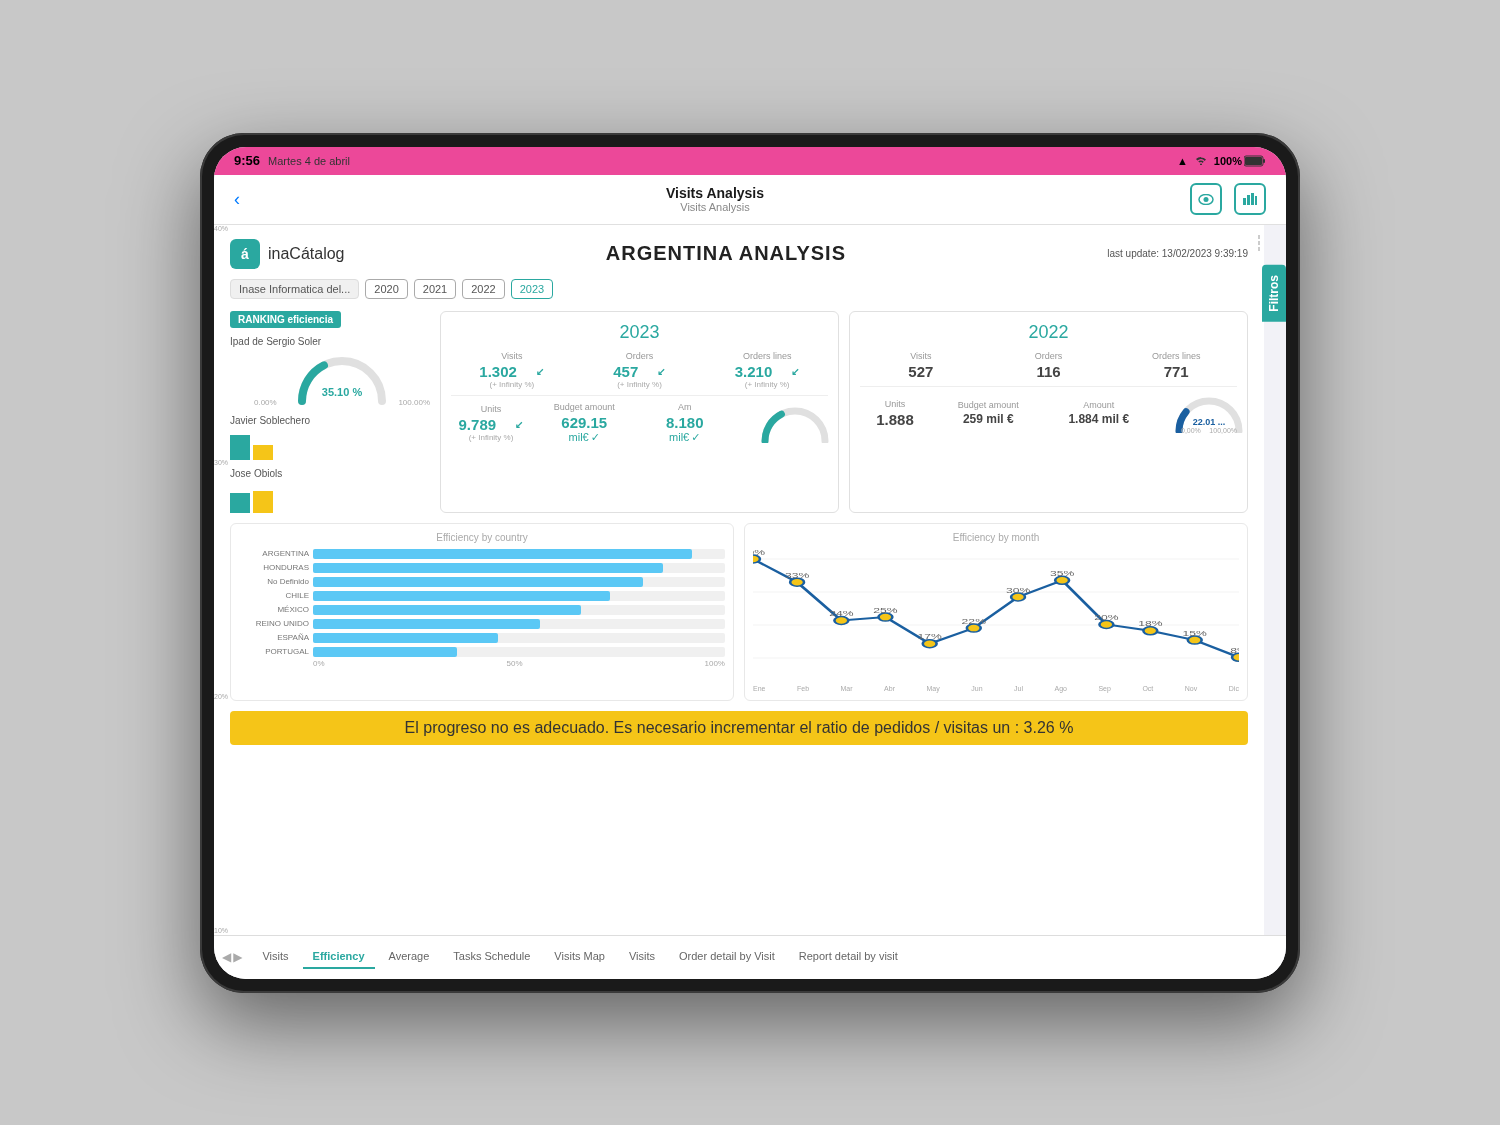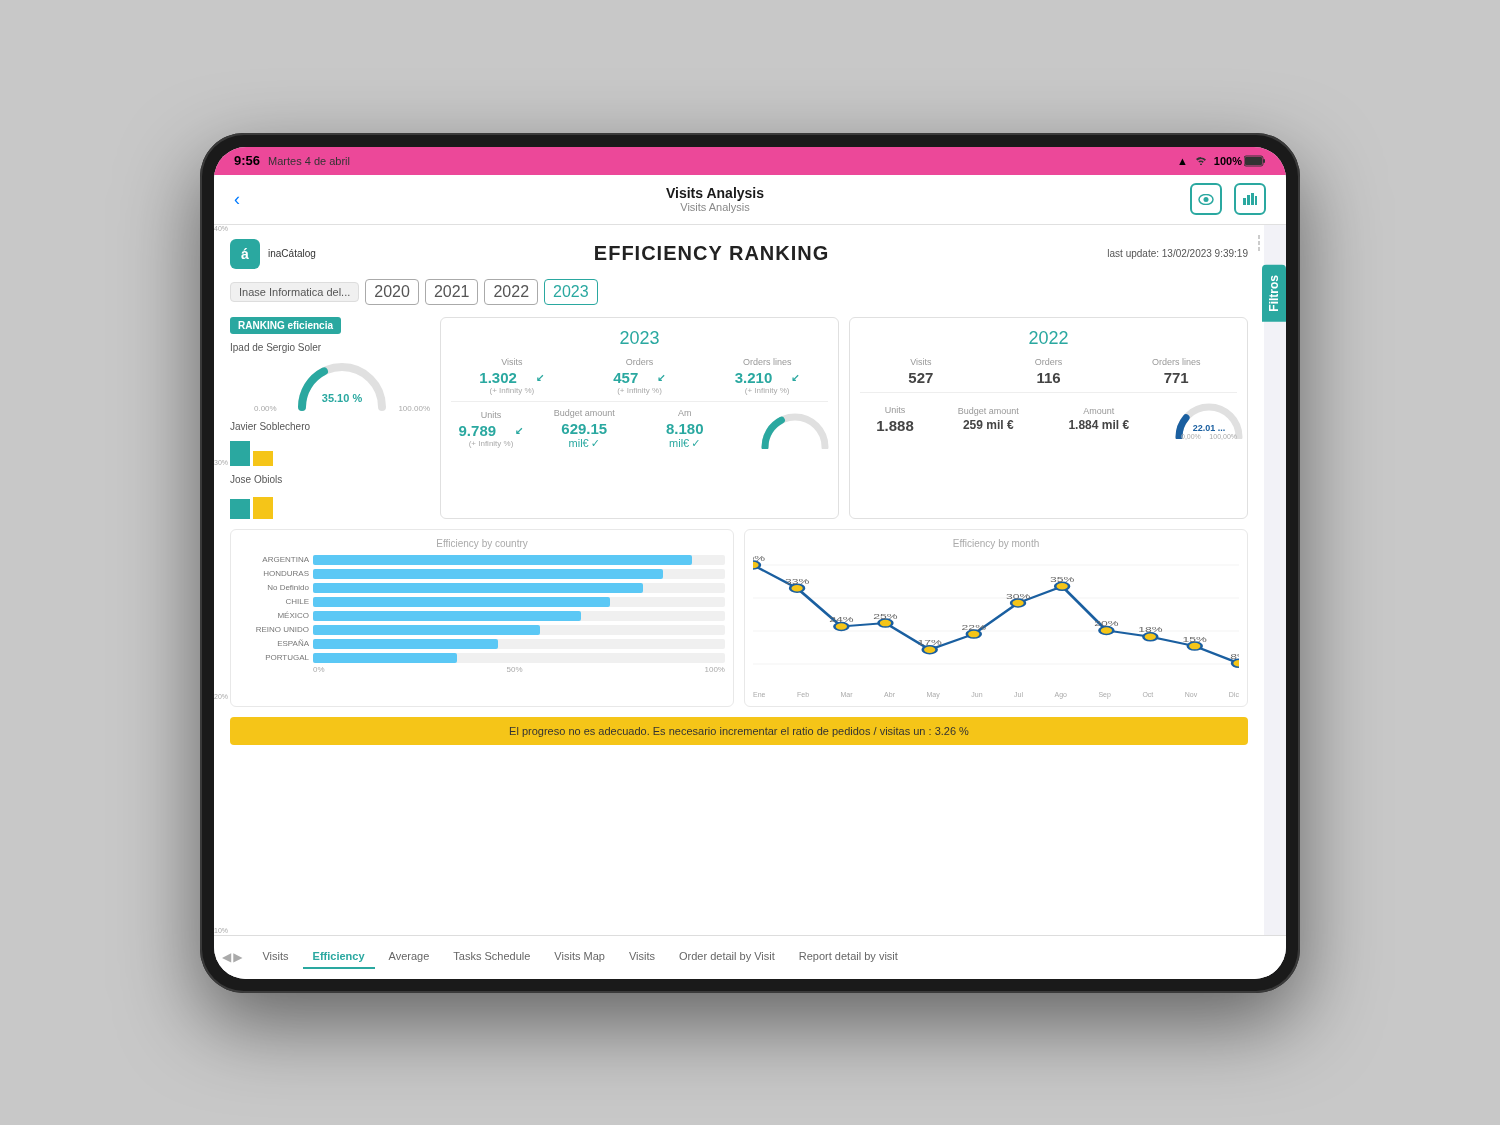--- a/index.html
+++ b/index.html
@@ -119,21 +119,21 @@
       align-items: center;
       gap: 8px;
     }
     .brand-icon {
       width: 30px; height: 30px;
       background: #2aa8a0;
       border-radius: 6px;
       display: flex; align-items: center; justify-content: center;
       color: white; font-weight: 700; font-size: 14px;
     }
-    .brand-name { font-size: 10px; color: #333; font-weight: 500; }
+    .brand-name { font-size: 16px; color: #333; font-weight: 500; }
     .dashboard-title { font-size: 20px; font-weight: 700; color: #222; letter-spacing: 1px; }
     .last-update { font-size: 10px; color: #888; text-align: left; }
     .last-update span { font-weight: 500; color: #555; }
 
     
     .filter-row {
       display: flex;
       align-items: center;
       gap: 6px;
       margin-bottom: 12px;
@@ -144,21 +144,21 @@
       border-radius: 4px;
       padding: 3px 8px;
       font-size: 11px;
       color: #555;
       cursor: pointer;
     }
     .year-btn {
       border: 1px solid #aaa;
       border-radius: 4px;
       padding: 3px 8px;
-      font-size: 16px;
+      font-size: 11px;
       color: #555;
       background: #fff;
       cursor: pointer;
     }
     .year-btn.active {
       border-color: #2aa8a0;
       color: #2aa8a0;
     }
 
     
@@ -287,21 +287,21 @@
       justify-content: space-between;
       height: 100%;
       font-size: 7px;
       color: #aaa;
     }
 
     
     .warning-banner {
       background: #f5c518;
       color: #333;
-      font-size: 11px;
+      font-size: 16px;
       font-weight: 500;
       text-align: center;
       padding: 8px 20px;
       border-radius: 4px;
       margin-bottom: 8px;
     }
 
     
     .tab-bar {
       background: #fff;
@@ -410,21 +410,21 @@
 
       <div class="dashboard">
 
         <div class="brand-row">
           <div class="brand-logo">
             <div class="brand-icon">
               <span>á</span>
             </div>
             <span class="brand-name">inaCátalog</span>
           </div>
-          <div class="dashboard-title">EFFICIENCY RANKING</div>
+          <div class="dashboard-title">ARGENTINA ANALYSIS</div>
           <div class="last-update">
             <span>last update:</span>
             <span>13/02/2023 9:39:19</span>
           </div>
         </div>
 
         <div class="filter-row">
           <button class="filter-company-btn">Inase Informatica del...</button>
           <button class="year-btn">2020</button>
           <button class="year-btn">2021</button>

